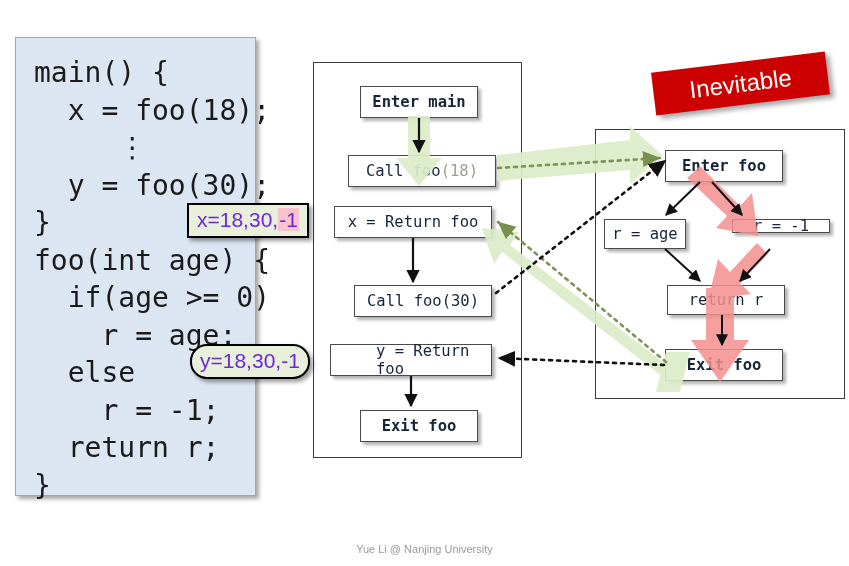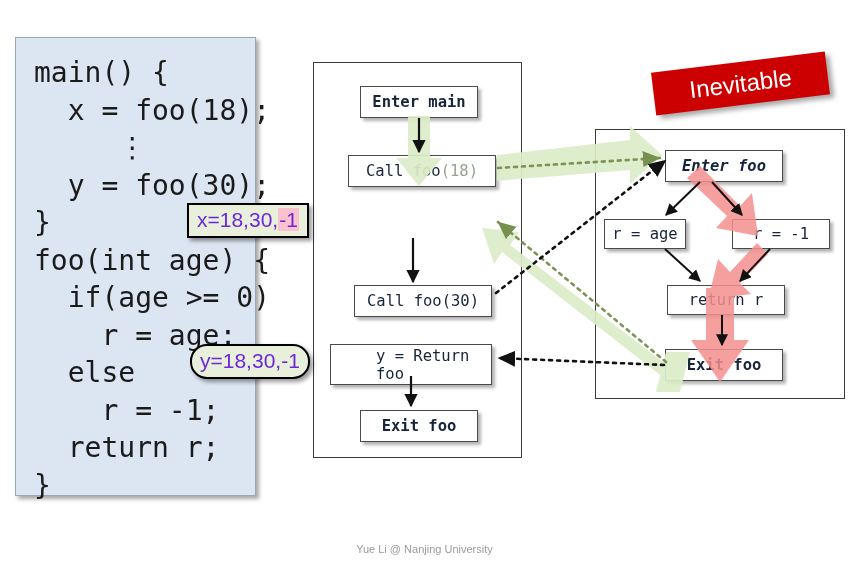--- a/index.html
+++ b/index.html
@@ -88,27 +88,27 @@
     letter-spacing: 0px;
   }
   .node.bold { font-weight: bold; text-align: center; }
   .dim { color: #9aa38f; }
 
   
   #n-enter-main  { left: 360px; top: 86px;  width: 118px; height: 32px; }
   #n-call18      { left: 348px; top: 155px; width: 148px; height: 32px; }
   #n-xret        { left: 334px; top: 206px; width: 158px; height: 32px; }
   #n-call30      { left: 354px; top: 285px; width: 138px; height: 32px; }
-  #n-yret        { left: 330px; top: 344px; width: 162px; height: 41px; padding-left: 45px; }
+  #n-yret        { left: 330px; top: 344px; width: 162px; height: 32px; padding-left: 45px; }
   #n-exit-main   { left: 360px; top: 410px; width: 118px; height: 32px; }
 
   
-  #n-enter-foo   { left: 665px; top: 150px; width: 118px; height: 32px; font-style: italic; }
+  #n-enter-foo   { left: 665px; top: 150px; width: 118px; height: 32px; }
   #n-rage        { left: 604px; top: 219px; width: 82px; height: 30px; }
-  #n-rneg1       { left: 732px; top: 219px; width: 98px;  height: 30px; }
+  #n-rneg1       { left: 732px; top: 219px; width: 98px;  height: 14px; }
   #n-returnr     { left: 667px; top: 285px; width: 118px; height: 30px; text-align: center; }
   #n-exit-foo    { left: 665px; top: 349px; width: 118px; height: 32px; }
 
   
   #banner {
     position: absolute;
     left: 653px;
     top: 62px;
     width: 175px;
     height: 43px;
@@ -216,20 +216,21 @@
     </g>
   </svg>
 
   <div class="node bold" id="n-enter-main">Enter main</div>
 
   <div class="node" id="n-call18">
     <span>Call foo</span>
       <span class="dim">(18)</span>
   </div>
 
+  <div class="node" id="n-xret">x = Return foo</div>
   <div class="node" id="n-call30">Call foo(30)</div>
   <div class="node" id="n-yret">y = Return foo</div>
   <div class="node bold" id="n-exit-main">Exit foo</div>
 
   <div class="node bold" id="n-enter-foo">Enter foo</div>
   <div class="node" id="n-rage">r = age</div>
   <div class="node" id="n-rneg1">r = -1</div>
   <div class="node" id="n-returnr">return r</div>
   <div class="node bold" id="n-exit-foo">Exit foo</div>
 

